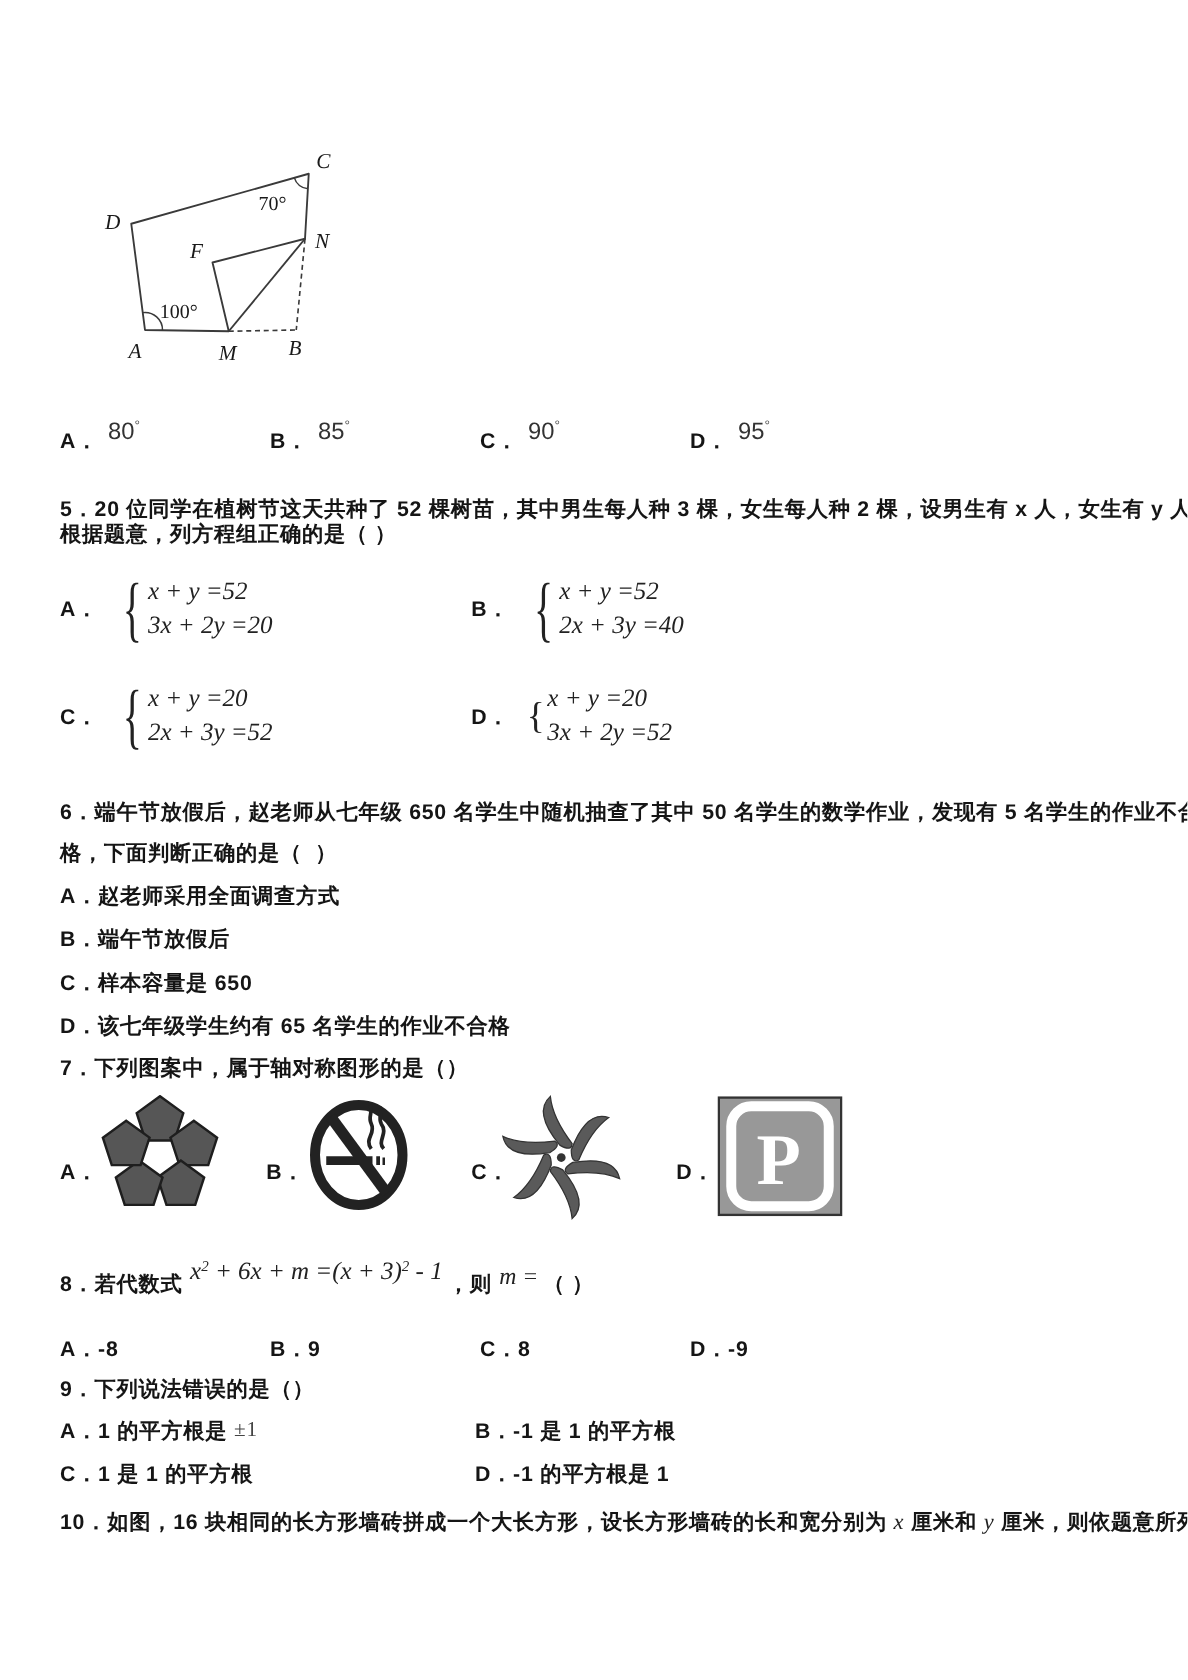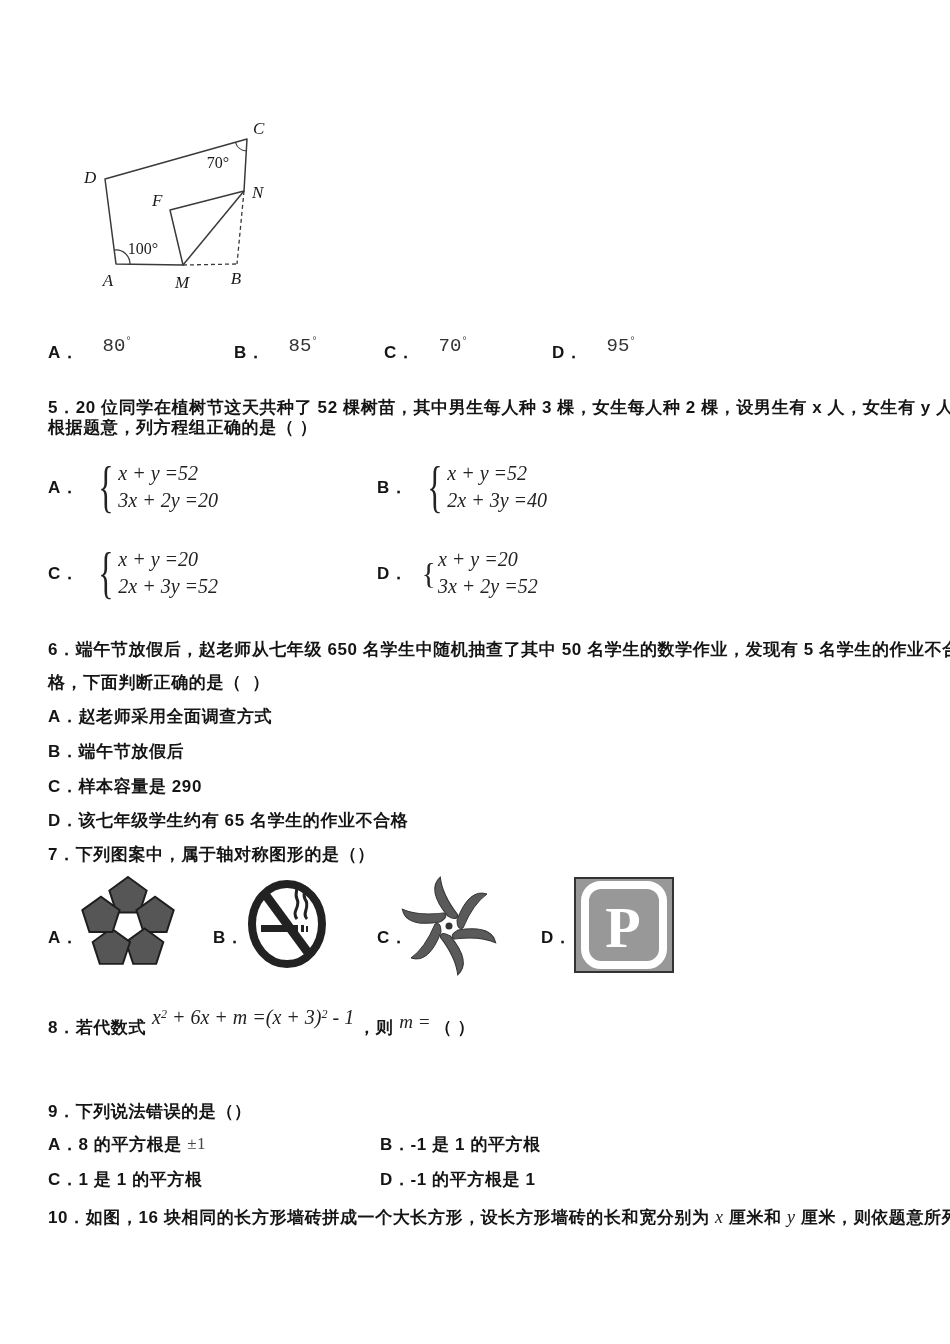--- a/index.html
+++ b/index.html
@@ -12,22 +12,22 @@
   .mup{font-family:"Liberation Serif",serif;font-style:normal;font-weight:400;color:#333;}
   .eqline{font-family:"Liberation Serif",serif;font-style:italic;font-size:20px;color:#222;
           line-height:27px;white-space:pre;}
   .eqopt{position:absolute;display:flex;align-items:center;}
   .eqopt .letter{margin-right:14px;}
   .brace{font-family:"Liberation Serif",serif;font-weight:400;font-size:58px;line-height:54px;
          color:#222;display:inline-block;transform:scaleX(.55);margin-right:-2px;}
   .brace.small{font-size:30px;line-height:30px;transform:none;margin-right:2px;}
   .optrow{left:48px;width:860px;height:30px;}
   .opt-cell{position:absolute;top:0;white-space:pre;}
-  .valraise{font-family:Liberation Mono, monospace;font-size:19px;color:#333;
-            position:relative;top:-7px;margin-left:24px;}
+  .valraise{font-family:Liberation Sans, sans-serif;font-size:19px;color:#333;
+            position:relative;top:-7px;margin-left:8px;}
   .deg{font-size:11px;color:#555;}
   .supscript{font-size:12px;vertical-align:6px;}
   .q8line{display:flex;align-items:flex-end;}
   .q8formula{font-size:20px;margin:0 4px 10px 6px;white-space:pre;}
   .q8m{font-size:19px;margin:0 4px 6px 6px;}
   svg text{font-family:"Liberation Serif",serif;}
   .figlabel{font-style:italic;font-size:17px;fill:#1a1a1a;}
   .figangle{font-style:normal;font-size:16px;fill:#1a1a1a;}
 </style>
 </head>
@@ -50,22 +50,22 @@
     <text class="figlabel" x="72" y="96">F</text>
     <text class="figlabel" x="28" y="176" text-anchor="middle">A</text>
     <text class="figlabel" x="102" y="178" text-anchor="middle">M</text>
     <text class="figlabel" x="156" y="174" text-anchor="middle">B</text>
     <text class="figangle" x="138" y="58" text-anchor="middle">70°</text>
     <text class="figangle" x="63" y="144" text-anchor="middle">100°</text>
   </svg>
 
   <div class="abs optrow" style="top:341px">
     <span class="opt-cell" style="left:0"><span class="cn">A．</span><span class="valraise"><span>80</span><sup class="deg">°</sup></span></span>
-    <span class="opt-cell" style="left:186px"><span class="cn">B．</span><span class="valraise"><span>85</span><sup class="deg">°</sup></span></span>
-    <span class="opt-cell" style="left:336px"><span class="cn">C．</span><span class="valraise"><span>70</span><sup class="deg">°</sup></span></span>
+    <span class="opt-cell" style="left:168px"><span class="cn">B．</span><span class="valraise"><span>85</span><sup class="deg">°</sup></span></span>
+    <span class="opt-cell" style="left:336px"><span class="cn">C．</span><span class="valraise"><span>90</span><sup class="deg">°</sup></span></span>
     <span class="opt-cell" style="left:504px"><span class="cn">D．</span><span class="valraise"><span>95</span><sup class="deg">°</sup></span></span>
   </div>
 
   <div class="abs cn line" style="left:48px;top:396px">5．20 位同学在植树节这天共种了 52 棵树苗，其中男生每人种 3 棵，女生每人种 2 棵，设男生有 x 人，女生有 y 人，</div>
   <div class="abs cn line" style="left:48px;top:416px">根据题意，列方程组正确的是（ ）</div>
 
   <div class="eqopt" style="left:48px;top:460px">
     <span class="cn letter">A．</span>
     <span class="brace">{</span>
     <span>
@@ -95,21 +95,21 @@
     <span>
       <div class="eqline">x + y =20</div>
       <div class="eqline">3x + 2y =52</div>
     </span>
   </div>
 
   <div class="abs cn line" style="left:48px;top:638px">6．端午节放假后，赵老师从七年级 650 名学生中随机抽查了其中 50 名学生的数学作业，发现有 5 名学生的作业不合</div>
   <div class="abs cn line" style="left:48px;top:671px">格，下面判断正确的是（  ）</div>
   <div class="abs cn line" style="left:48px;top:705px">A．赵老师采用全面调查方式</div>
   <div class="abs cn line" style="left:48px;top:740px">B．端午节放假后</div>
-  <div class="abs cn line" style="left:48px;top:775px">C．样本容量是 290</div>
+  <div class="abs cn line" style="left:48px;top:775px">C．样本容量是 650</div>
   <div class="abs cn line" style="left:48px;top:809px">D．该七年级学生约有 65 名学生的作业不合格</div>
 
   <div class="abs cn line" style="left:48px;top:843px">7．下列图案中，属于轴对称图形的是（）</div>
 
   <span class="abs cn" style="left:48px;top:926px">A．</span>
   <span class="abs cn" style="left:213px;top:926px">B．</span>
   <span class="abs cn" style="left:377px;top:926px">C．</span>
   <span class="abs cn" style="left:541px;top:926px">D．</span>
 
   <svg class="abs" style="left:78px;top:876px" width="100" height="98" viewBox="0 0 96 100">
@@ -153,24 +153,30 @@
   </svg>
 
   <div class="abs q8line" style="left:48px;top:1006px">
     <span class="cn line">8．若代数式</span>
     <span class="math q8formula"><span>x</span><sup class="supscript">2</sup><span> + 6x + m =(x + 3)</span><sup class="supscript">2</sup><span> - 1</span></span>
     <span class="cn line">，则</span>
     <span class="math q8m">m =</span>
     <span class="cn line">（ ）</span>
   </div>
 
+  <div class="abs optrow" style="top:1068px">
+    <span class="opt-cell cn" style="left:0"><span>A．</span><span>-8</span></span>
+    <span class="opt-cell cn" style="left:168px"><span>B．</span><span>9</span></span>
+    <span class="opt-cell cn" style="left:336px"><span>C．</span><span>8</span></span>
+    <span class="opt-cell cn" style="left:504px"><span>D．</span><span>-9</span></span>
+  </div>
 
   <div class="abs cn line" style="left:48px;top:1100px">9．下列说法错误的是（）</div>
   <div class="abs" style="left:48px;top:1133px;width:860px">
-    <span class="opt-cell cn" style="left:0"><span>A．8 的平方根是 </span><span class="mup" style="position:relative;top:-1px;color:#444">±1</span></span>
+    <span class="opt-cell cn" style="left:0"><span>A．1 的平方根是 </span><span class="mup" style="position:relative;top:-1px;color:#444">±1</span></span>
     <span class="opt-cell cn" style="left:332px"><span>B．-1 是 1 的平方根</span></span>
   </div>
   <div class="abs" style="left:48px;top:1168px;width:860px">
     <span class="opt-cell cn" style="left:0"><span>C．1 是 1 的平方根</span></span>
     <span class="opt-cell cn" style="left:332px"><span>D．-1 的平方根是 1</span></span>
   </div>
 
   <div class="abs cn line" style="left:48px;top:1206px"><span>10．如图，16 块相同的长方形墙砖拼成一个大长方形，设长方形墙砖的长和宽分别为 </span><span class="math" style="font-size:18px">x</span><span> 厘米和 </span><span class="math" style="font-size:18px">y</span><span> 厘米，则依题意所列</span></div>
 
 </div>

